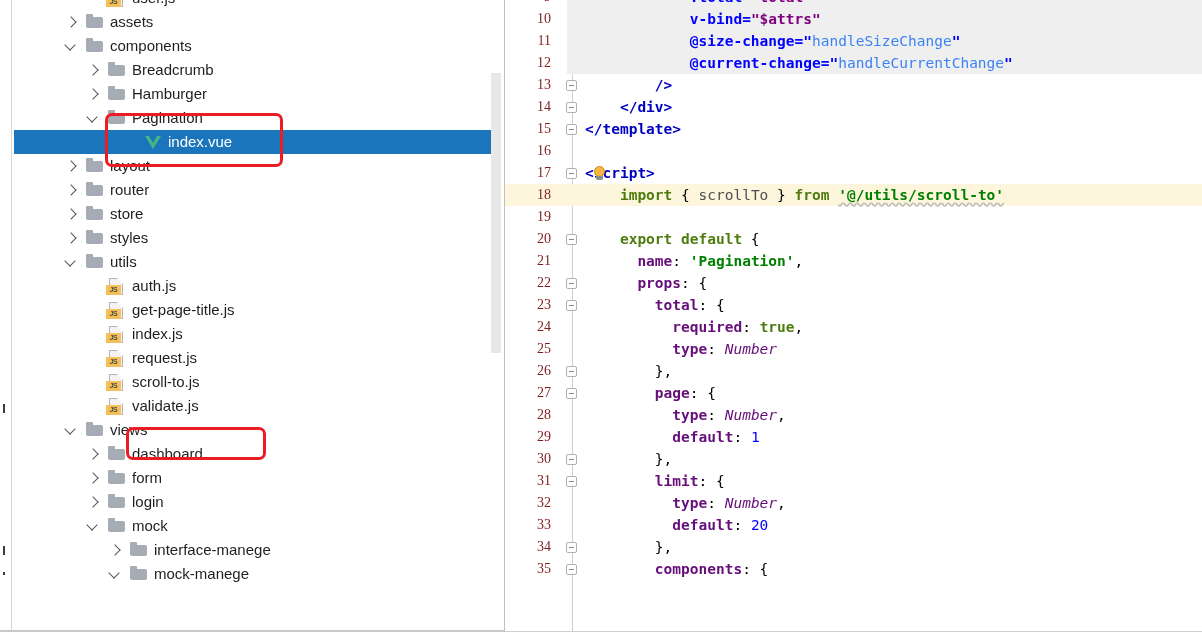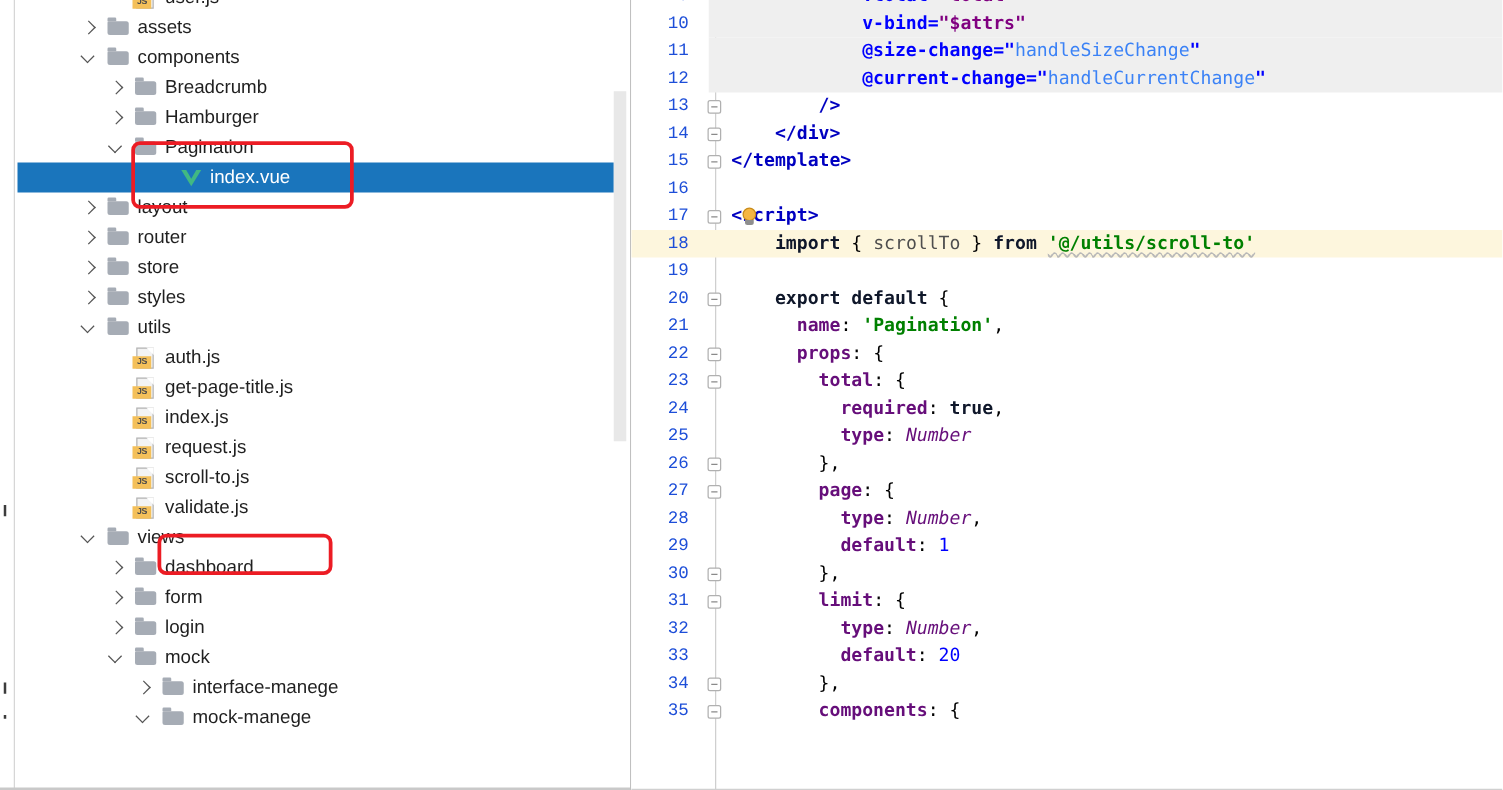--- a/index.html
+++ b/index.html
@@ -233,40 +233,40 @@
     line-height: 22px;
     font-family: "DejaVu Sans Mono", monospace;
     font-size: 14.5px;
     white-space: pre;
   }
   .lineno {
     position: absolute;
     left: 0;
     width: 46px;
     text-align: right;
-    color: #1d4ed8;
-    font-family: Liberation Mono, monospace;
+    color: #7f1d1d;
+    font-family: Liberation Serif, serif;
     font-size: 14px;
     line-height: 22px;
   }
   .codetext {
     position: absolute;
     left: 80px;
     line-height: 22px;
   }
   .row-hl-gray  { position:absolute; left:62px; right:0; top:0; height:22px; background:#efefef; }
   .row-hl-yellow{ position:absolute; left:0;  right:0; top:0; height:22px; background:#fdf6dd; }
 
   
   .t-tag     { color: #0000c0; font-weight: bold; }
   .t-attr    { color: #0000ff; font-weight: bold; }
   .t-str     { color: #800080; font-weight: bold; }
   .t-strq    { color: #0000ff; font-weight: bold; }
   .t-val     { color: #3b82f6; }
-  .t-kw      { color: #0f172a; font-weight: bold; }
+  .t-kw      { color: #4d7c0f; font-weight: bold; }
   .t-plain   { color: #000000; }
   .t-ident   { color: #4e4e4e; }
   .t-green   { color: #008000; font-weight: bold; }
   .t-num     { color: #0000ff; }
   .t-type    { color: #660e7a; font-style: italic; }
   .t-prop    { color: #660e7a; font-weight: bold; }
   .t-punct   { color: #000000; }
   .underline-squiggle {
     text-decoration-line: underline;
     text-decoration-style: wavy;

